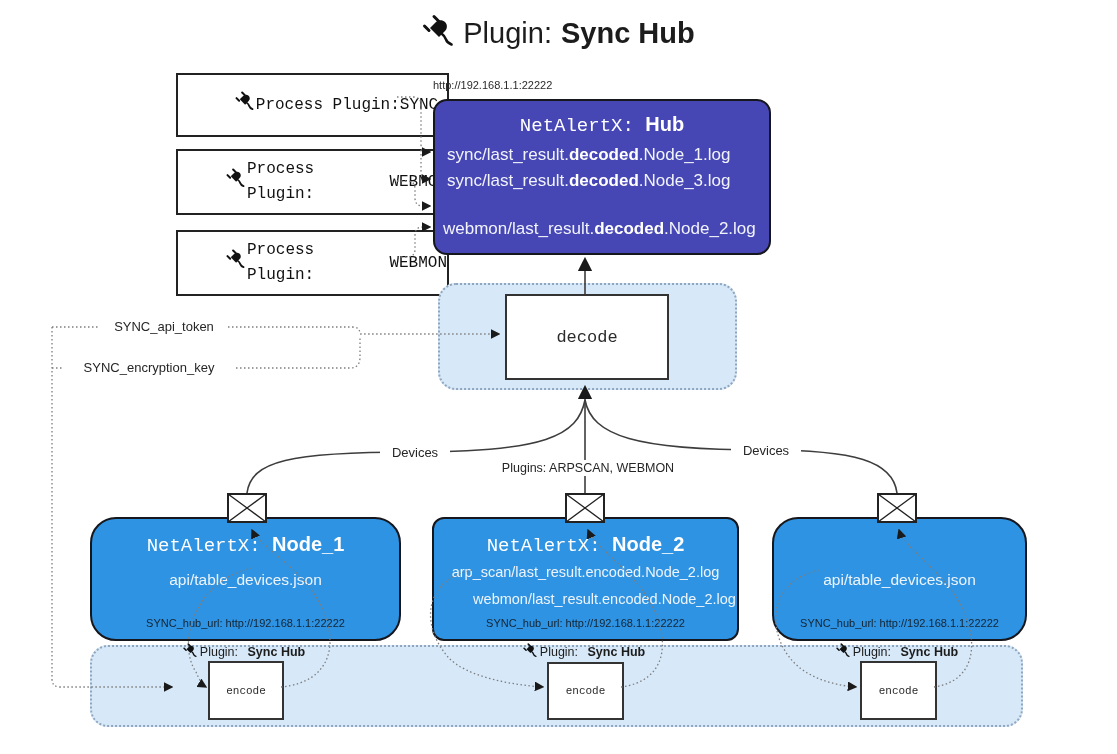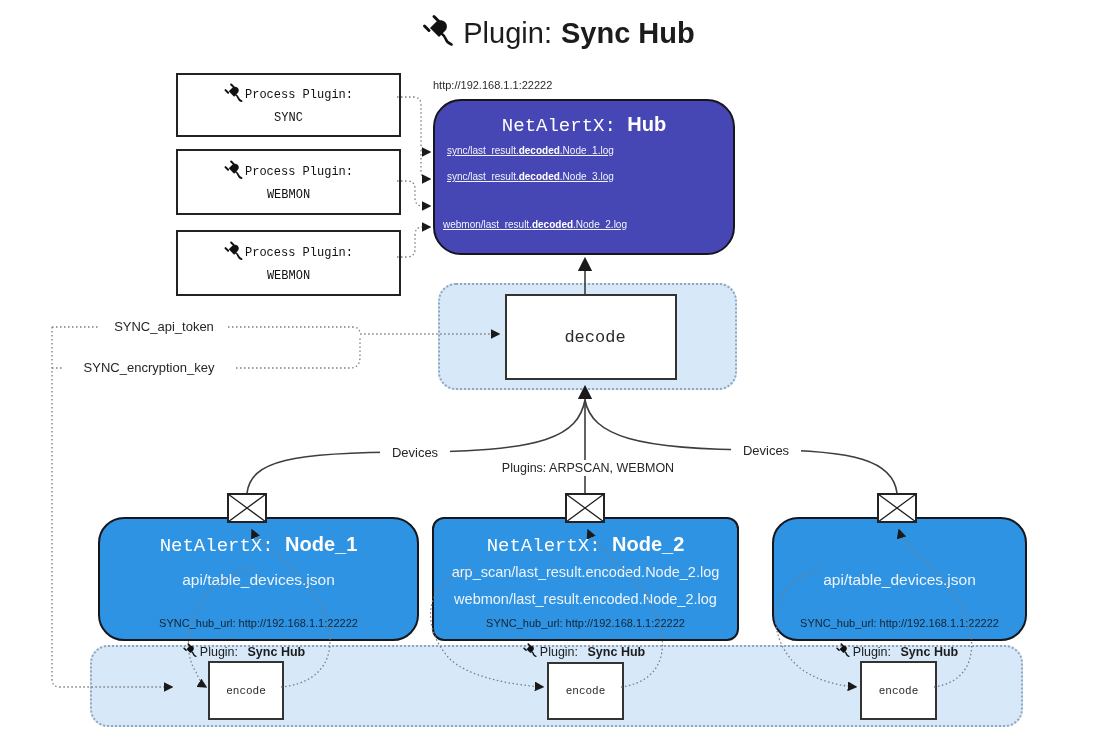--- a/index.html
+++ b/index.html
@@ -5,29 +5,29 @@
   html,body{margin:0;padding:0;background:#fff;}
   .canvas{position:relative;width:1117px;height:754px;background:#fff;overflow:hidden;
           font-family:"Liberation Sans",sans-serif;color:#1f1f1f;}
   .abs{position:absolute;}
   
   .title{left:0;top:14px;width:100%;display:flex;justify-content:center;align-items:center;gap:9px;
          font-size:29px;color:#1c1c1c;z-index:3;}
   .title b{font-weight:bold;}
   
   .pbox{left:176px;width:221px;background:#fff;border:2px solid #222;z-index:1;
-        font-family:"Liberation Mono","DejaVu Sans Mono",monospace;font-size:12px;color:#111;
-        display:flex;flex-direction:column;justify-content:center;align-items:center;line-height:1.55;}
+        font-family:"Liberation Mono","DejaVu Sans Mono",monospace;font-size:16px;color:#111;
+        display:flex;flex-direction:row;justify-content:center;align-items:center;line-height:1.55;padding-left:48px;}
   .pbox .l1{display:flex;align-items:center;gap:2px;}
   .hub{left:433px;top:99px;width:298px;height:152px;background:#4646B4;border:2px solid #16161d;
-       border-radius:28px;z-index:1;color:#fff;}
+       border-radius:14px;z-index:1;color:#fff;padding-left:36px;}
   .hub-title{position:absolute;top:12px;left:0;width:100%;text-align:center;
              font-family:"Liberation Mono","DejaVu Sans Mono",monospace;font-size:19px;}
   .hub-title b,.node-title b{font-family:"Liberation Sans",sans-serif;font-weight:bold;font-size:20px;}
-  .hub-log{position:absolute;left:12px;font-size:10px;white-space:nowrap;color:#f2f4fb;text-decoration:underline;}
+  .hub-log{position:absolute;left:12px;font-size:17px;white-space:nowrap;color:#f2f4fb;}
   .hub-log b{font-weight:bold;color:#fff;}
   .url-lbl{left:433px;top:79px;width:298px;text-align:left;font-size:11px;color:#2b2b2b;z-index:3;}
   .panel{background:#D7E8F8;border:2px dotted #8FA6BF;border-radius:18px;z-index:1;}
   .wbox{background:#fff;border:2px solid #333;z-index:1;
         font-family:"Liberation Mono","DejaVu Sans Mono",monospace;color:#2b2b2b;
         display:flex;align-items:center;justify-content:center;}
   .node{background:#2E93E2;border:2px solid #16161d;border-radius:26px;z-index:1;color:#fff;top:517px;height:120px;}
   .node-title{position:absolute;top:14px;left:0;width:100%;text-align:center;
               font-family:"Liberation Mono","DejaVu Sans Mono",monospace;font-size:19px;}
   .node-file{position:absolute;left:0;width:100%;text-align:center;color:#eef4fb;white-space:nowrap;}
@@ -94,33 +94,33 @@
 
   <div class="abs url-lbl">http://192.168.1.1:22222</div>
   <div class="abs hub">
     <div class="hub-title"><span>NetAlertX:</span> <b>Hub</b></div>
     <div class="hub-log" style="top:44px;"><span>sync/last_result.</span><b>decoded</b><span>.Node_1.log</span></div>
     <div class="hub-log" style="top:70px;"><span>sync/last_result.</span><b>decoded</b><span>.Node_3.log</span></div>
     <div class="hub-log" style="top:118px;left:8px;"><span>webmon/last_result.</span><b>decoded</b><span>.Node_2.log</span></div>
   </div>
 
   <div class="abs panel" style="left:438px;top:283px;width:295px;height:103px;"></div>
-  <div class="abs wbox" style="left:505px;top:294px;width:160px;height:82px;font-size:17px;padding-left:8px;">
+  <div class="abs wbox" style="left:505px;top:294px;width:160px;height:82px;font-size:17px;">
     <span>decode</span>
   </div>
 
-  <div class="abs node" style="left:98px;width:307px;padding-left:10px;">
+  <div class="abs node" style="left:90px;width:307px;">
     <div class="node-title"><span>NetAlertX:</span> <b>Node_1</b></div>
     <div class="node-file" style="top:52px;font-size:15.5px;">api/table_devices.json</div>
     <div class="node-url">SYNC_hub_url: http://192.168.1.1:22222</div>
   </div>
   <div class="abs node" style="left:432px;width:303px;border-radius:12px;">
     <div class="node-title"><span>NetAlertX:</span> <b>Node_2</b></div>
     <div class="node-file" style="top:45px;font-size:14.5px;">arp_scan/last_result.encoded.Node_2.log</div>
-    <div class="node-file" style="top:72px;font-size:14.5px;">webmon/last_result.encoded.Node_2.log</div>
+    <div class="node-file" style="top:72px;font-size:14.5px;padding-left:19px;">webmon/last_result.encoded.Node_2.log</div>
     <div class="node-url">SYNC_hub_url: http://192.168.1.1:22222</div>
   </div>
   <div class="abs node" style="left:772px;width:251px;">
     <div class="node-file" style="top:52px;font-size:15.5px;">api/table_devices.json</div>
     <div class="node-url">SYNC_hub_url: http://192.168.1.1:22222</div>
   </div>
 
   <div class="abs panel" style="left:90px;top:645px;width:929px;height:78px;"></div>
   <div class="abs wbox" style="left:208px;top:661px;width:72px;height:55px;font-size:11px;">
       <span>encode</span>

